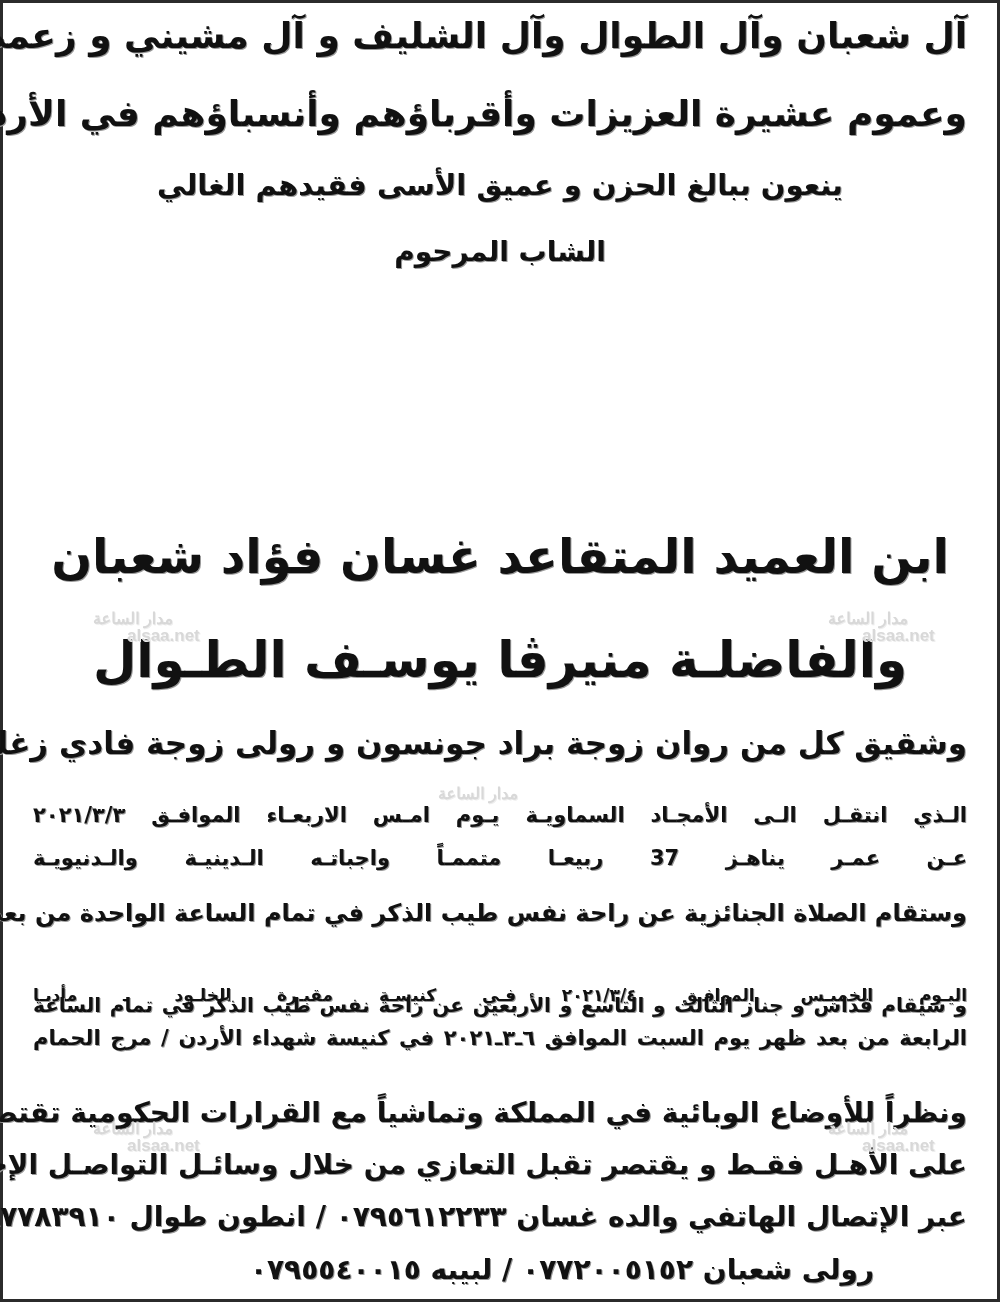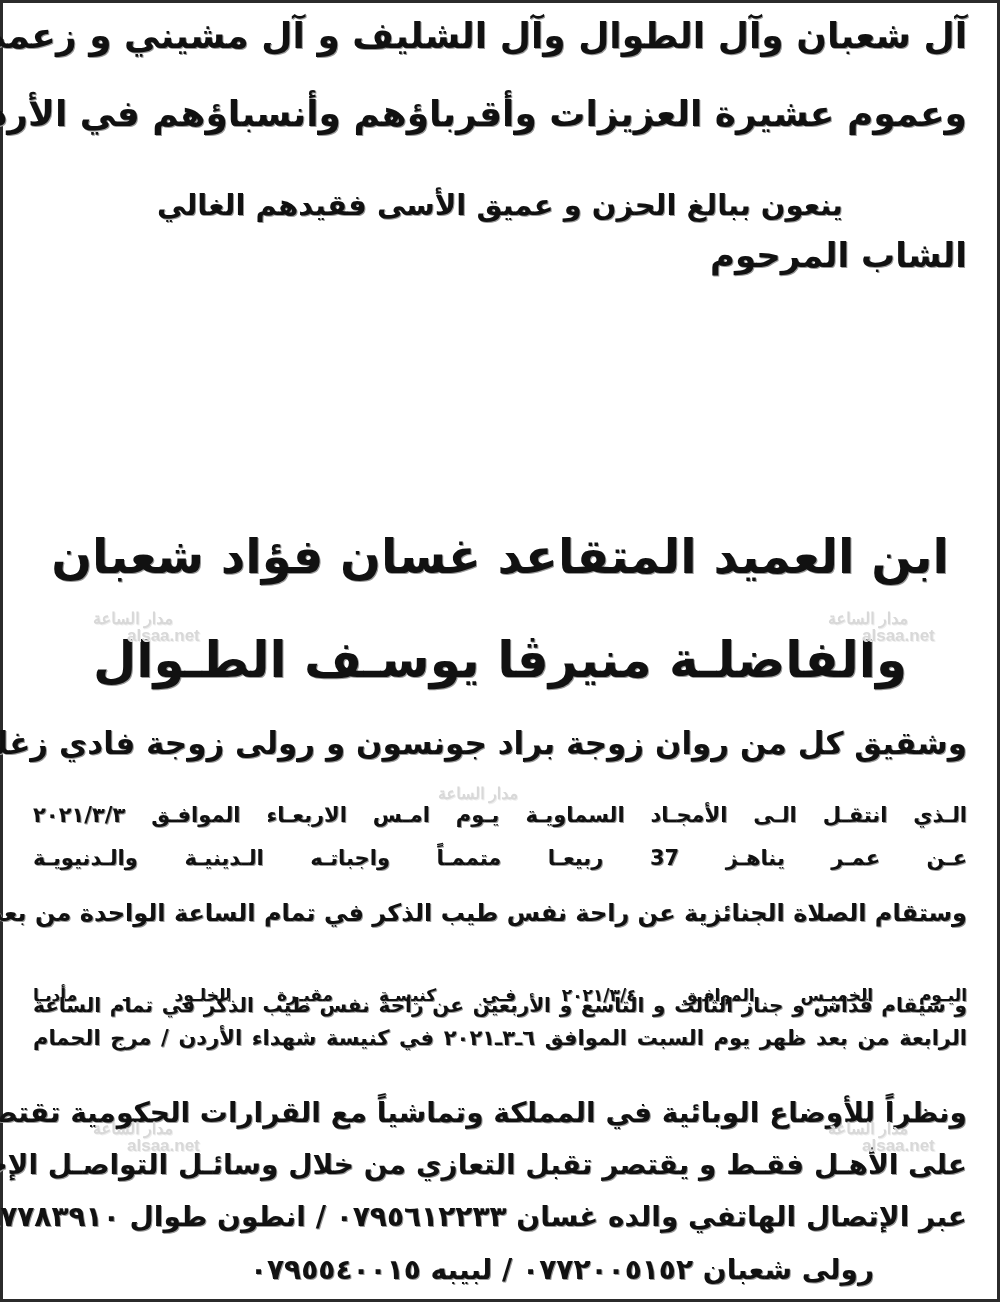--- a/index.html
+++ b/index.html
@@ -18,22 +18,22 @@
       position: absolute;
       left: 30px; right: 30px;
       text-align: center;
       white-space: nowrap;
       font-weight: bold;
       text-shadow: 1px 1px 0 #9a9a9a;
     }
     .justify { text-align: justify; text-align-last: justify; }
     .l1 { top: 12px;  font-size: 36px; }
     .l2 { top: 90px;  font-size: 36px; }
-    .l3 { top: 165px; font-size: 29px; margin-top: 20px; }
-    .l4 { top: 232px; font-size: 34px; text-align: right; }
+    .l3 { top: 165px; font-size: 29px; }
+    .l4 { top: 232px; font-size: 28px; }
     .name {
       position: absolute; left: 0; right: 0; top: 290px;
       text-align: center; font-size: 190px; font-weight: bold;
       line-height: 1; letter-spacing: 0;
       font-family: "DejaVu Sans", sans-serif;
       color: #1a1a1a;
     }
     .f1 { top: 525px; font-size: 48px; }
     .f2 { top: 628px; font-size: 50px; }
     .s1 { top: 722px; font-size: 31px; }

